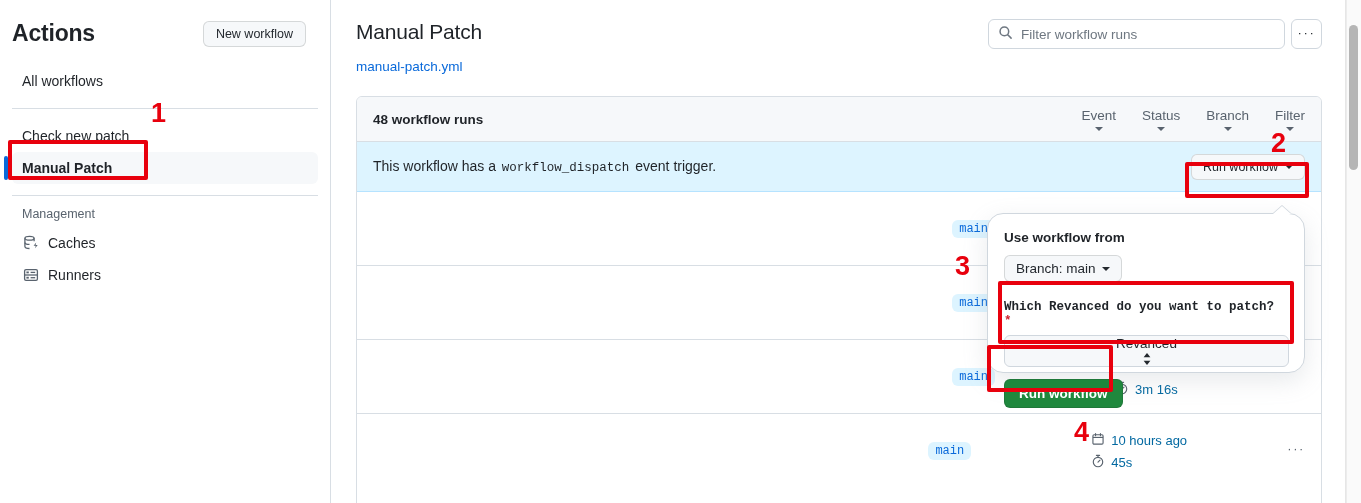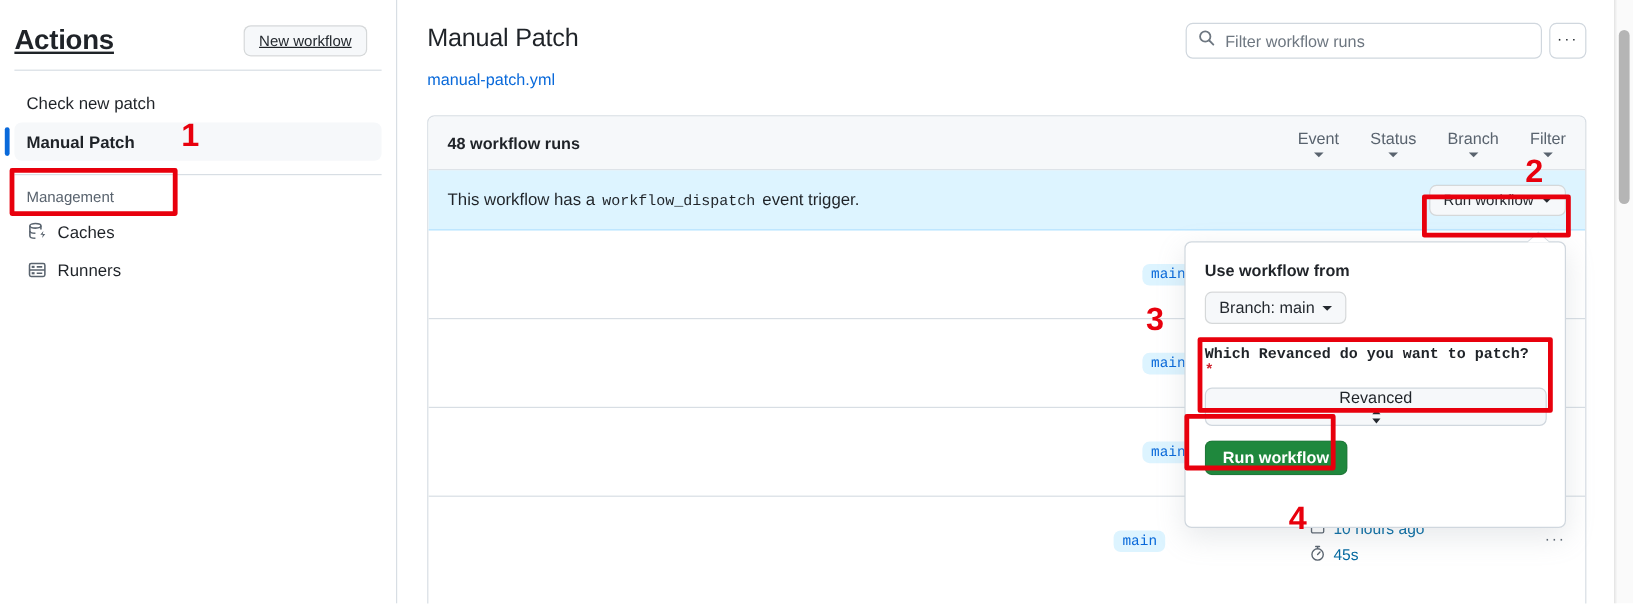--- a/index.html
+++ b/index.html
@@ -26,21 +26,20 @@
   .sidebar {
     position: absolute; left: 0; top: 0;
     width: 331px; height: 503px;
     background: #ffffff;
     border-right: 1px solid #d8dee4;
     padding: 0;
   }
   .sidebar-head {
     display: flex; align-items: center; justify-content: space-between;
     padding: 20px 24px 0 12px;
-    text-decoration: underline;
   }
   .actions-title {
     font-size: 23px; font-weight: 600; color: #1f2328;
     letter-spacing: -0.2px;
   }
   .new-workflow-btn {
     font-family: "Liberation Sans", sans-serif;
     font-size: 12.5px; color: #24292f;
     background: #f6f8fa;
     border: 1px solid rgba(27,31,36,0.15);
@@ -214,25 +213,25 @@
   }
   .meta-line { display: flex; align-items: center; gap: 6px; }
   .row-kebab {
     color: #59636e; letter-spacing: 1.6px; font-size: 13px;
     cursor: pointer; padding-bottom: 5px; margin-left: 6px;
   }
 
   
   .dropdown {
     position: absolute;
-    left: 987px; top: 201px;
-    width: 318px; height: 239px;
+    left: 987px; top: 213px;
+    width: 318px; height: 160px;
     background: #ffffff;
     border: 1px solid #d0d7de;
-    border-radius: 6px;
+    border-radius: 16px;
     box-shadow: 0 8px 24px rgba(140,149,159,0.2);
     z-index: 40;
     padding: 16px;
   }
   .dropdown::after {
     content: "";
     position: absolute; top: -8px; left: 285px;
     width: 0; height: 0;
     border-left: 9px solid transparent;
     border-right: 9px solid transparent;
@@ -332,20 +331,25 @@
 <div id="root">
 
   <div class="tab-underline"></div>
 
   <div class="sidebar">
     <div class="sidebar-head">
       <div class="actions-title">Actions</div>
       <button class="new-workflow-btn">New workflow</button>
     </div>
 
+    <div class="nav-list">
+      <div class="nav-item">
+        <span>All workflows</span>
+      </div>
+    </div>
 
     <div class="nav-divider"></div>
 
     <div class="nav-list" style="margin-top:0">
       <div class="nav-item">
         <span>Check new patch</span>
       </div>
       <div class="nav-item selected">
         <span>Manual Patch</span>
       </div>

